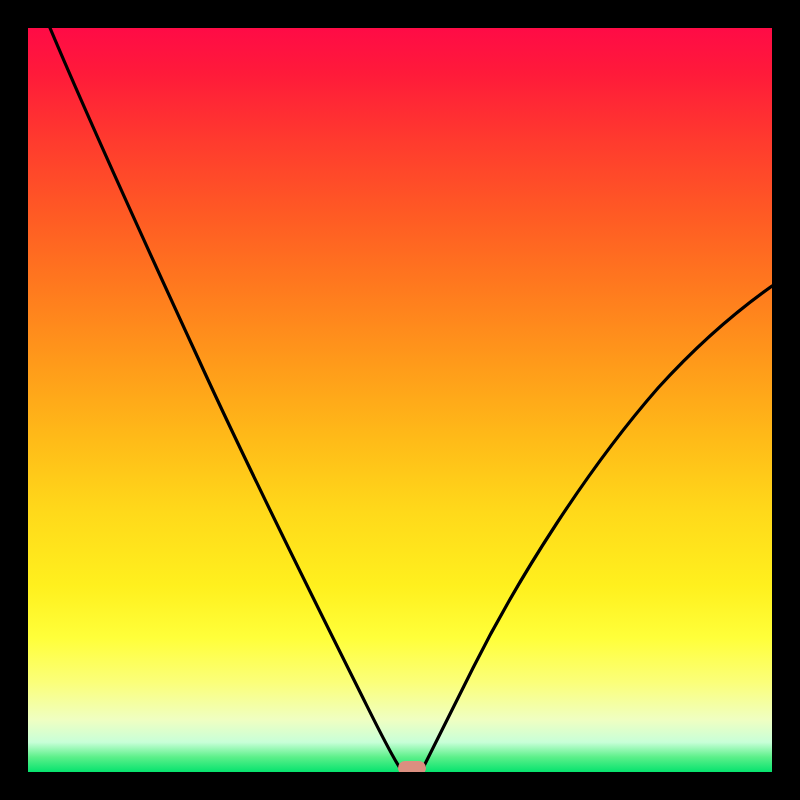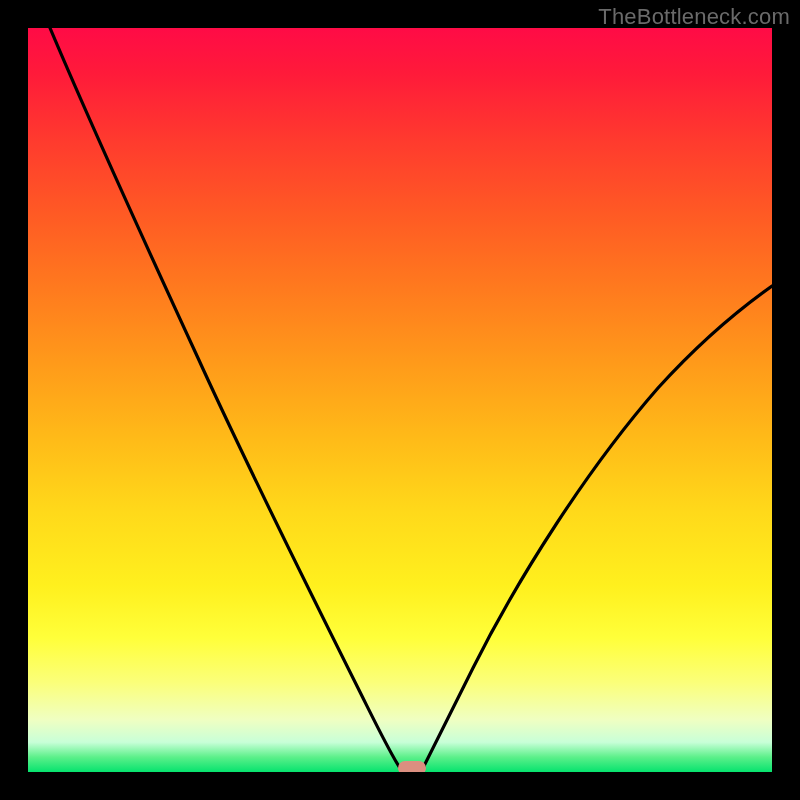--- a/index.html
+++ b/index.html
@@ -86,14 +86,13 @@
                C 350 700, 362 725, 372 740
                L 395 740
                C 405 720, 420 690, 445 640
                C 490 550, 560 440, 630 360
                C 680 305, 720 275, 744 258" fill="none" stroke="#000" stroke-width="3.2" stroke-linecap="round"></path>
     </svg>
 
     <div class="depression-dot" style="left:384px; top:740px;"></div>
   </div>
 
-  <div class="watermark">TheBottleneck.com</div>
 </div>
 
 </body></html>

